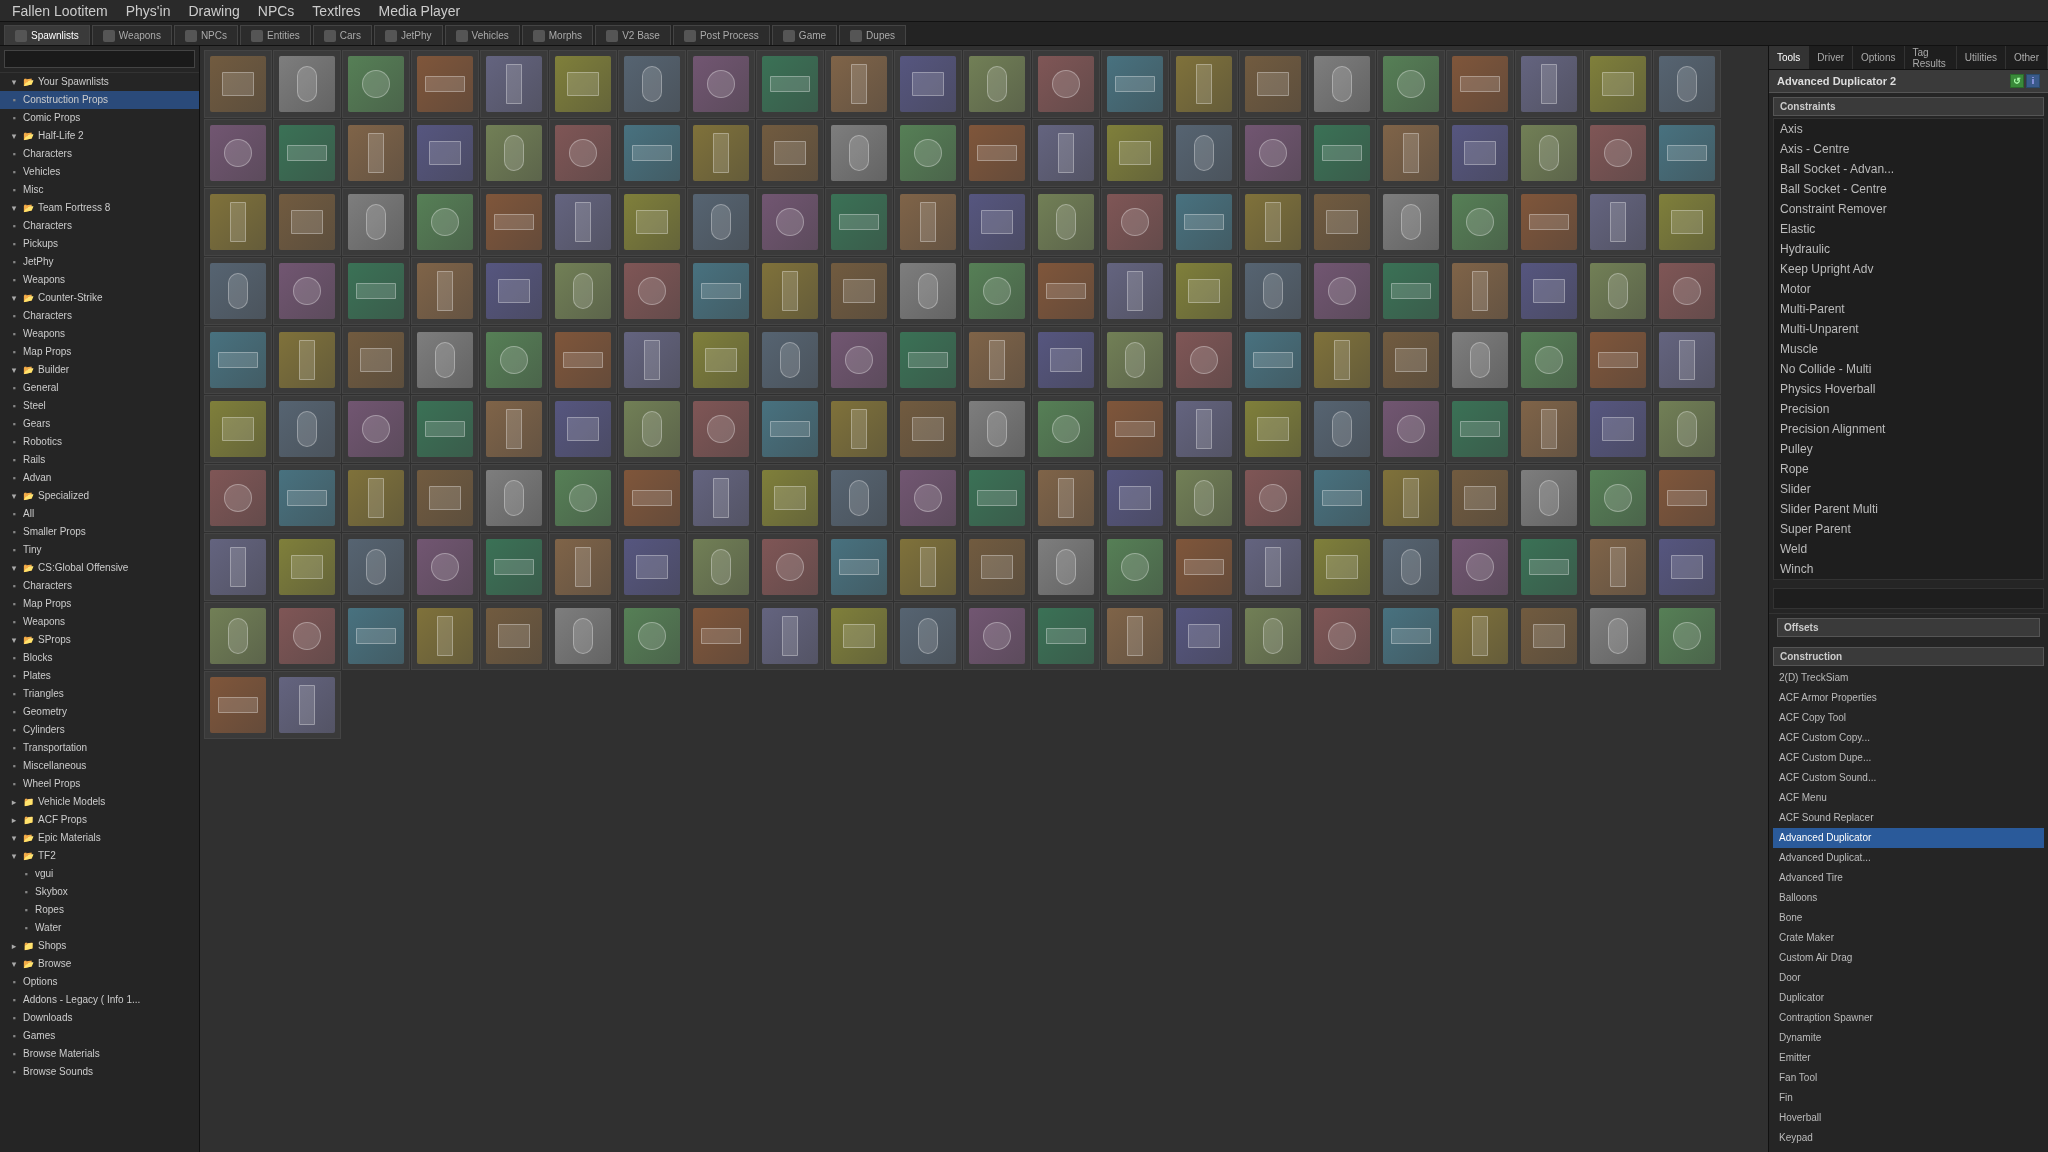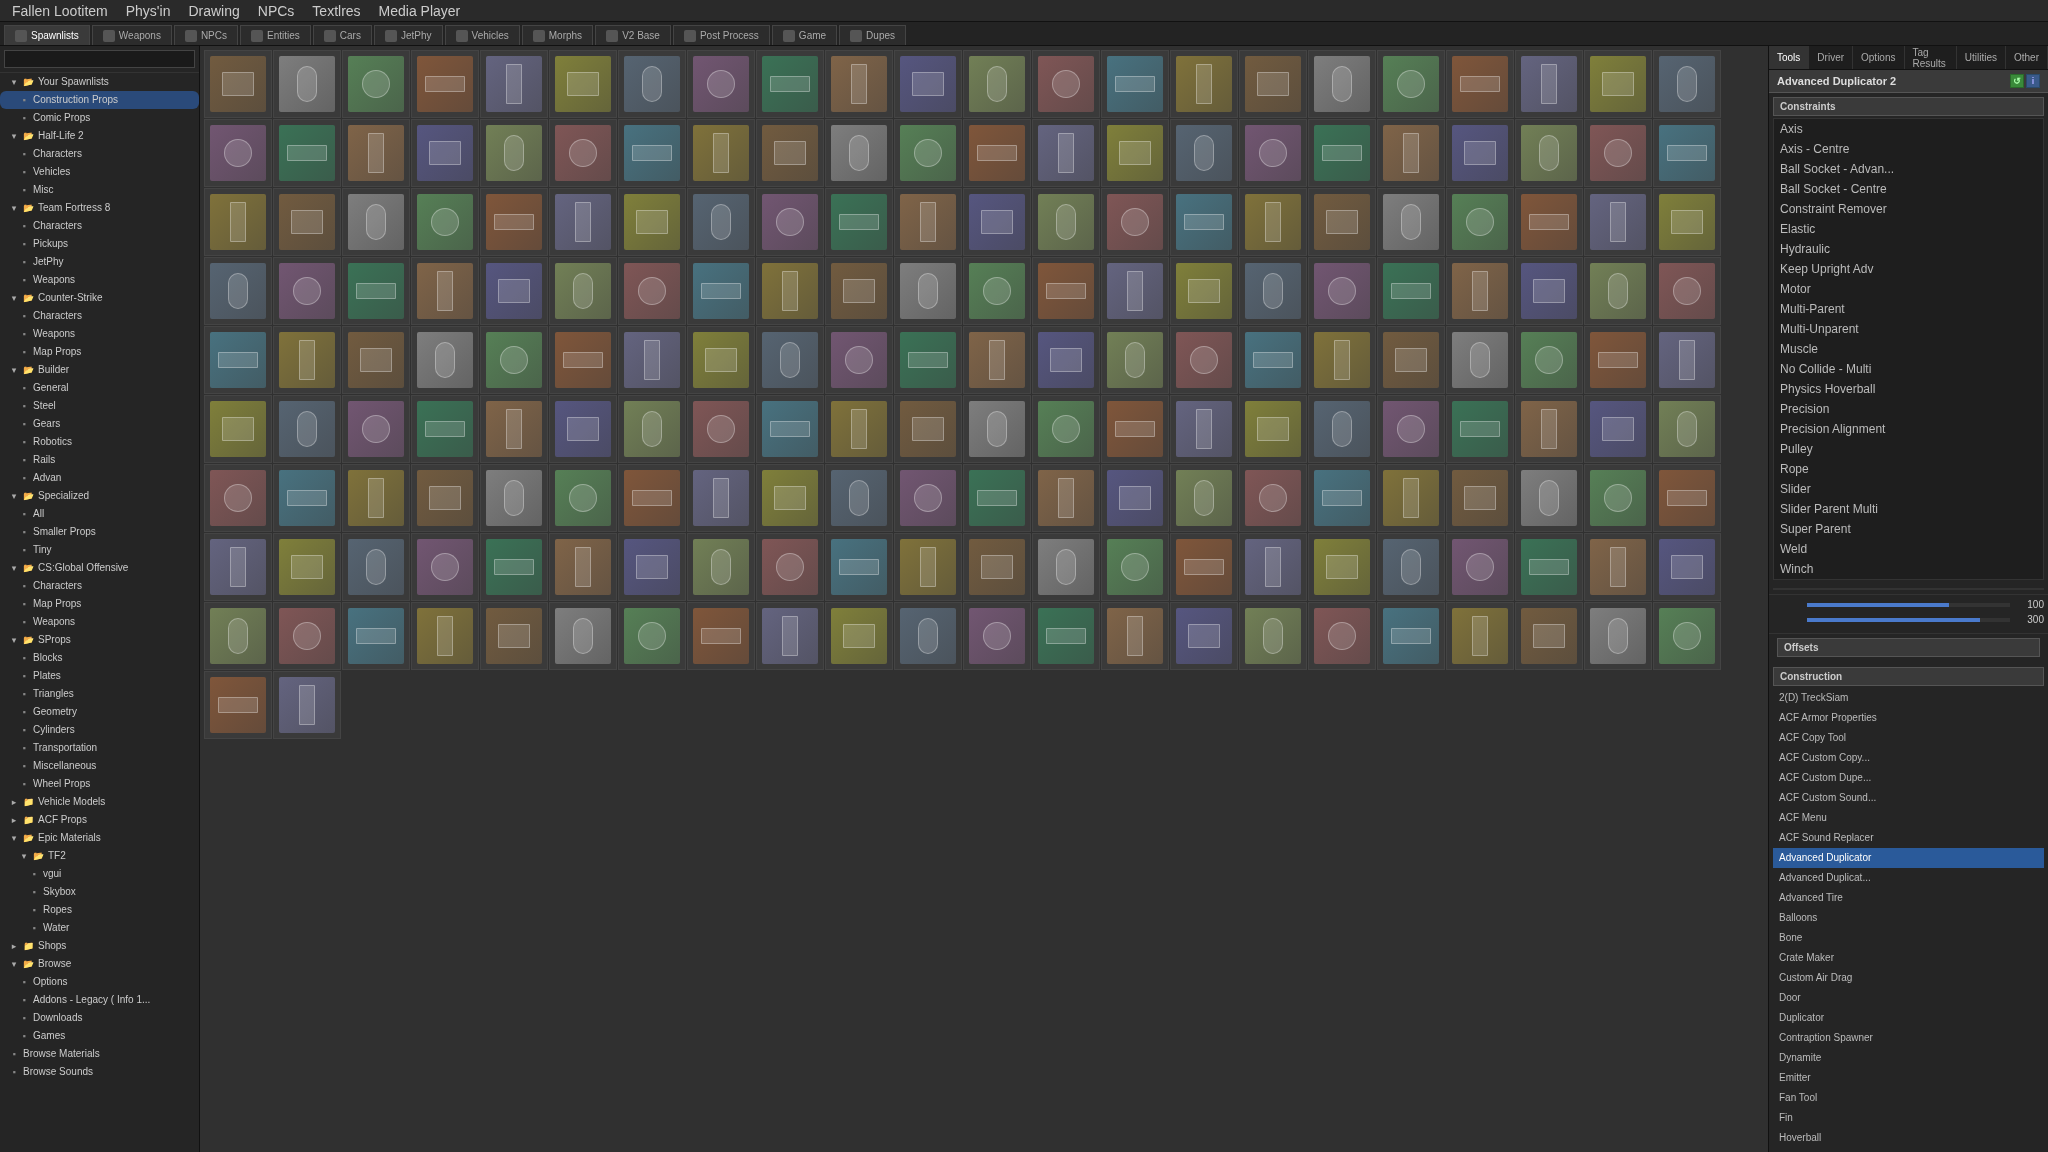--- a/index.html
+++ b/index.html
@@ -100,22 +100,22 @@
       align-items: center;
       padding: 1px 2px;
       cursor: pointer;
       white-space: nowrap;
       font-size: 10px;
       line-height: 16px;
     }
     .tree-item.selected { background: #2a4a7a; }
 
     .tree-indent-1 { padding-left: 8px; }
-    .tree-indent-2 { padding-left: 18px; border-radius: 6px; }
-    .tree-indent-3 { padding-left: 28px; }
+    .tree-indent-2 { padding-left: 8px; }
+    .tree-indent-3 { padding-left: 20px; }
 
     .tree-icon {
       width: 12px;
       height: 12px;
       margin-right: 3px;
       display: inline-flex;
       align-items: center;
       justify-content: center;
       font-size: 9px;
       flex-shrink: 0;
@@ -1743,36 +1743,20 @@
           </div>
         </div>
 
         <div id="right-file-tree">
           <div class="right-tree-item">
             
           </div>
 
         </div>
 
-        <div id="sliders-area">
-          <div class="slider-row">
-            <div class="slider-label"></div>
-            <div class="slider-track">
-              <div class="slider-fill" style="width:70%;"></div>
-            </div>
-            <div class="slider-value">100</div>
-          </div>
-          <div class="slider-row">
-            <div class="slider-label"></div>
-            <div class="slider-track">
-              <div class="slider-fill" style="width:85%;"></div>
-            </div>
-            <div class="slider-value">300</div>
-          </div>
-        </div>
 
         <div class="info-section">
           <div class="section-header">Offsets</div>
         </div>
 
         <div id="construction-list">
           <div class="section-header">Construction</div>
           <div class="construction-item">2(D) TreckSiam</div>
           <div class="construction-item">ACF Armor Properties</div>
           <div class="construction-item">ACF Copy Tool</div>

